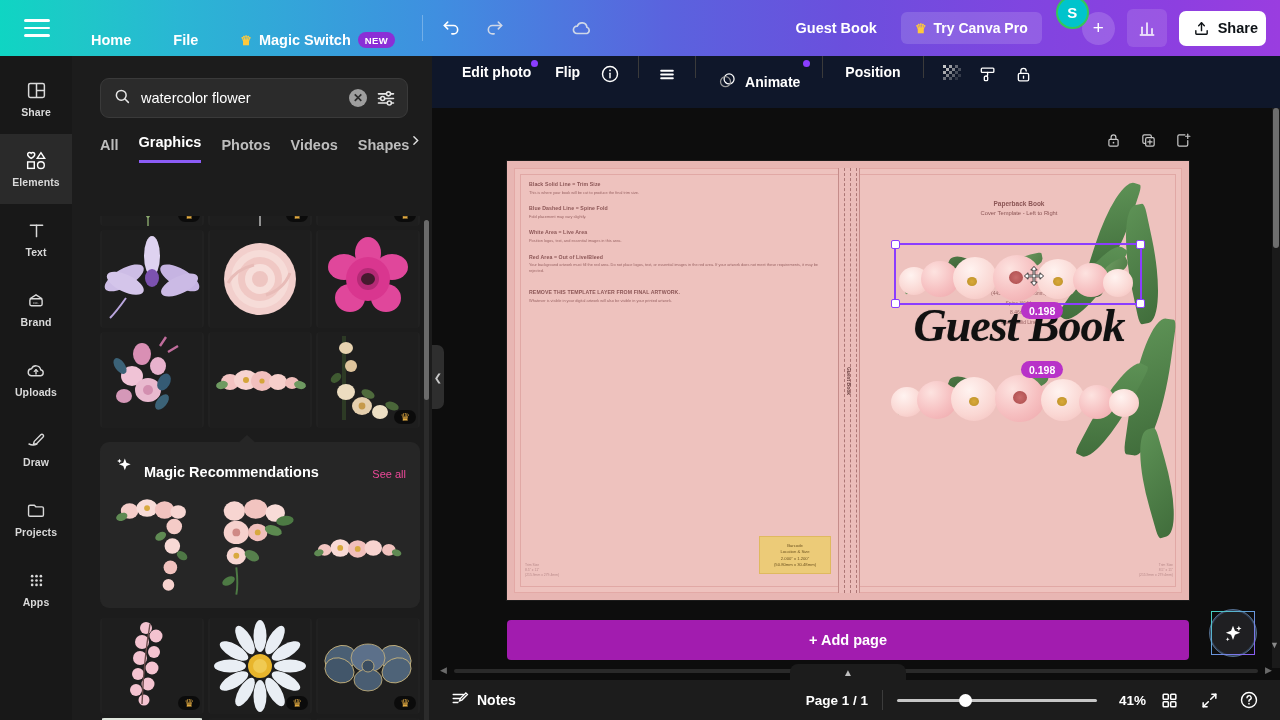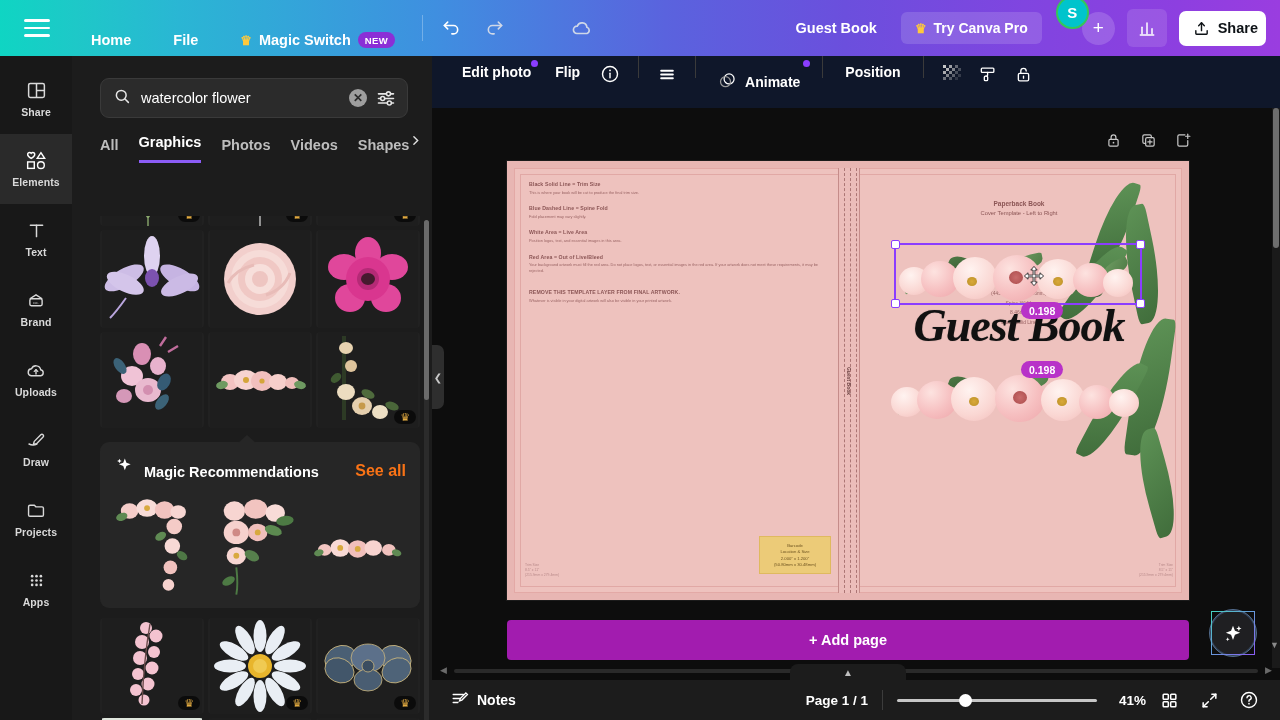--- a/index.html
+++ b/index.html
@@ -160,21 +160,21 @@
     background: #262626; border-radius: 9px;
     padding: 14px 14px 10px; position: relative;
   }
   .magic-card::before {
     content:''; position:absolute; top:-7px; left: 138px;
     border-left: 9px solid transparent; border-right: 9px solid transparent;
     border-bottom: 8px solid #262626;
   }
   .magic-head { display: flex; align-items: flex-end; gap: 10px; }
   .magic-title { font-size: 14.5px; font-weight: 700; color: #fff; flex: 1; }
-  .magic-seeall { font-size: 16px; font-weight: 700; color: #f97316; cursor: pointer; }
+  .magic-seeall { font-size: 11px; font-weight: 400; color: #ec4899; cursor: pointer; }
   .magic-row { display: flex; gap: 6px; margin-top: 14px; }
   .magic-cell { flex:1; height: 104px; border-radius: 4px; position: relative; overflow: hidden; cursor:pointer;}
 
   .panel-scroll {
     position: absolute; right: 3px; top: 164px;
     width: 5px; height: 540px; background: #2b2b2b; border-radius: 3px;
   }
   .panel-scroll i {
     position: absolute; top: 0; left: 0; width: 5px; height: 180px;
     background: #6b6b6b; border-radius: 3px; display: block;

